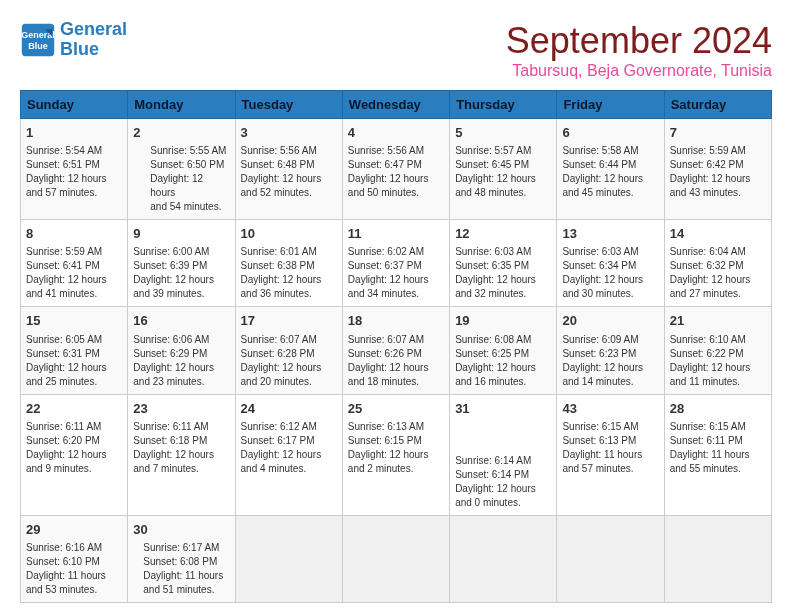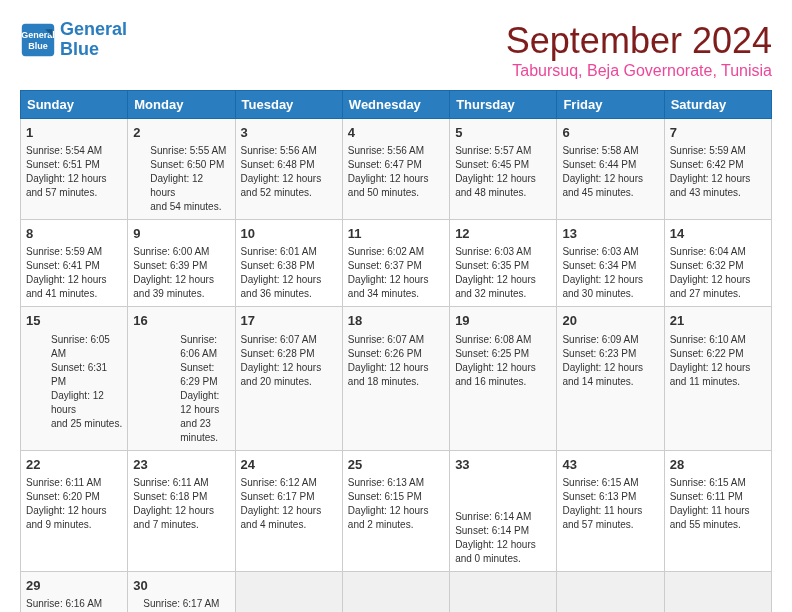--- a/index.html
+++ b/index.html
@@ -46,21 +46,21 @@
       font-size: 16px;
       color: #ec4899;
     }
     table {
       width: 100%;
       border-collapse: collapse;
       font-size: 11px;
     }
     thead tr th {
       background-color: #2a7dbf;
-      color: #ffffff;
+      color: #0f172a;
       text-align: left;
       padding: 6px 6px;
       font-size: 13px;
       font-weight: bold;
       border: 1px solid #1a6aaa;
     }
     tbody tr td {
       border: 1px solid #ccc;
       vertical-align: top;
       padding: 5px 5px;
@@ -225,28 +225,28 @@
           <span class="day-num">14</span>
           <div class="day-info" style="white-space: pre-line;">Sunrise: 6:04 AM
 Sunset: 6:32 PM
 Daylight: 12 hours
 and 27 minutes.</div>
         </td>
       </tr>
       <tr>
         <td>
           <span class="day-num">15</span>
-          <div class="day-info" style="white-space: pre-line; margin-left: 25px;">Sunrise: 6:05 AM
+          <div class="day-info" style="white-space: pre-line;">Sunrise: 6:05 AM
 Sunset: 6:31 PM
 Daylight: 12 hours
 and 25 minutes.</div>
         </td>
         <td>
           <span class="day-num">16</span>
-          <div class="day-info" style="white-space: pre-line; margin-left: 47px;">Sunrise: 6:06 AM
+          <div class="day-info" style="white-space: pre-line;">Sunrise: 6:06 AM
 Sunset: 6:29 PM
 Daylight: 12 hours
 and 23 minutes.</div>
         </td>
         <td>
           <span class="day-num">17</span>
           <div class="day-info" style="white-space: pre-line;">Sunrise: 6:07 AM
 Sunset: 6:28 PM
 Daylight: 12 hours
 and 20 minutes.</div>
@@ -303,21 +303,21 @@
 and 4 minutes.</div>
         </td>
         <td>
           <span class="day-num">25</span>
           <div class="day-info" style="white-space: pre-line;">Sunrise: 6:13 AM
 Sunset: 6:15 PM
 Daylight: 12 hours
 and 2 minutes.</div>
         </td>
         <td>
-          <span class="day-num">33</span>
+          <span class="day-num">31</span>
           <div class="day-info" style="white-space: pre-line; margin-top: 36px;">Sunrise: 6:14 AM
 Sunset: 6:14 PM
 Daylight: 12 hours
 and 0 minutes.</div>
         </td>
         <td>
           <span class="day-num">43</span>
           <div class="day-info" style="white-space: pre-line;">Sunrise: 6:15 AM
 Sunset: 6:13 PM
 Daylight: 11 hours

